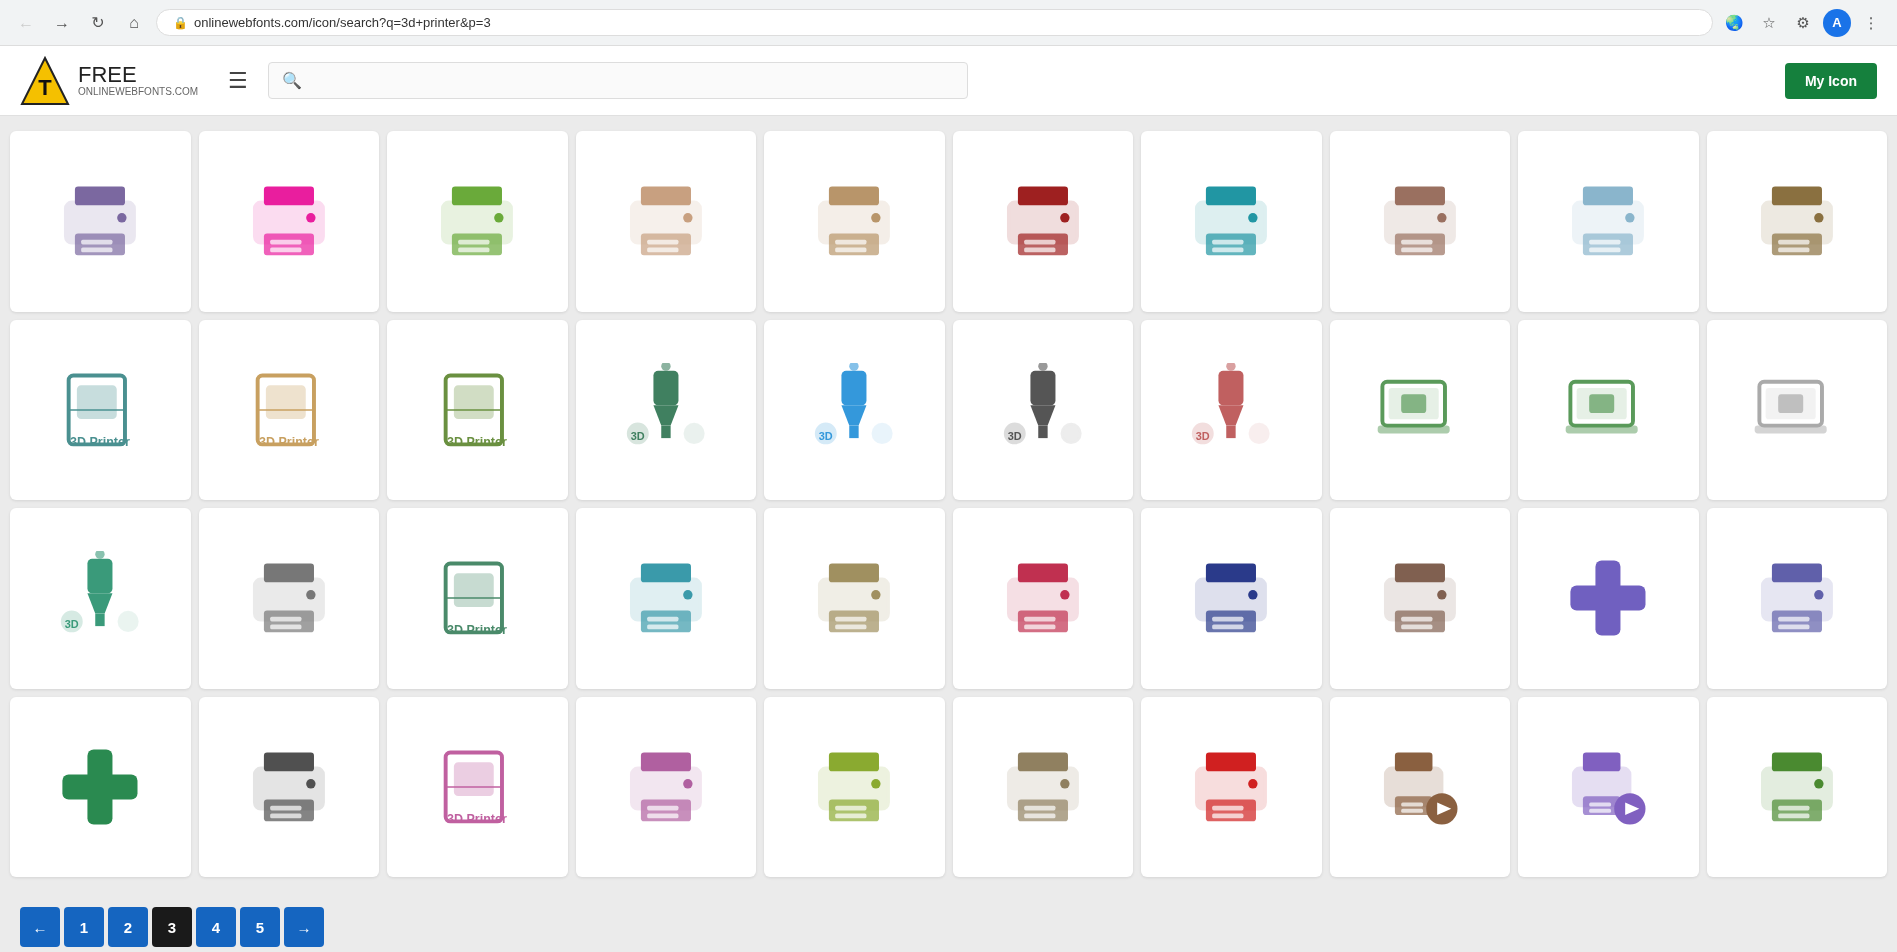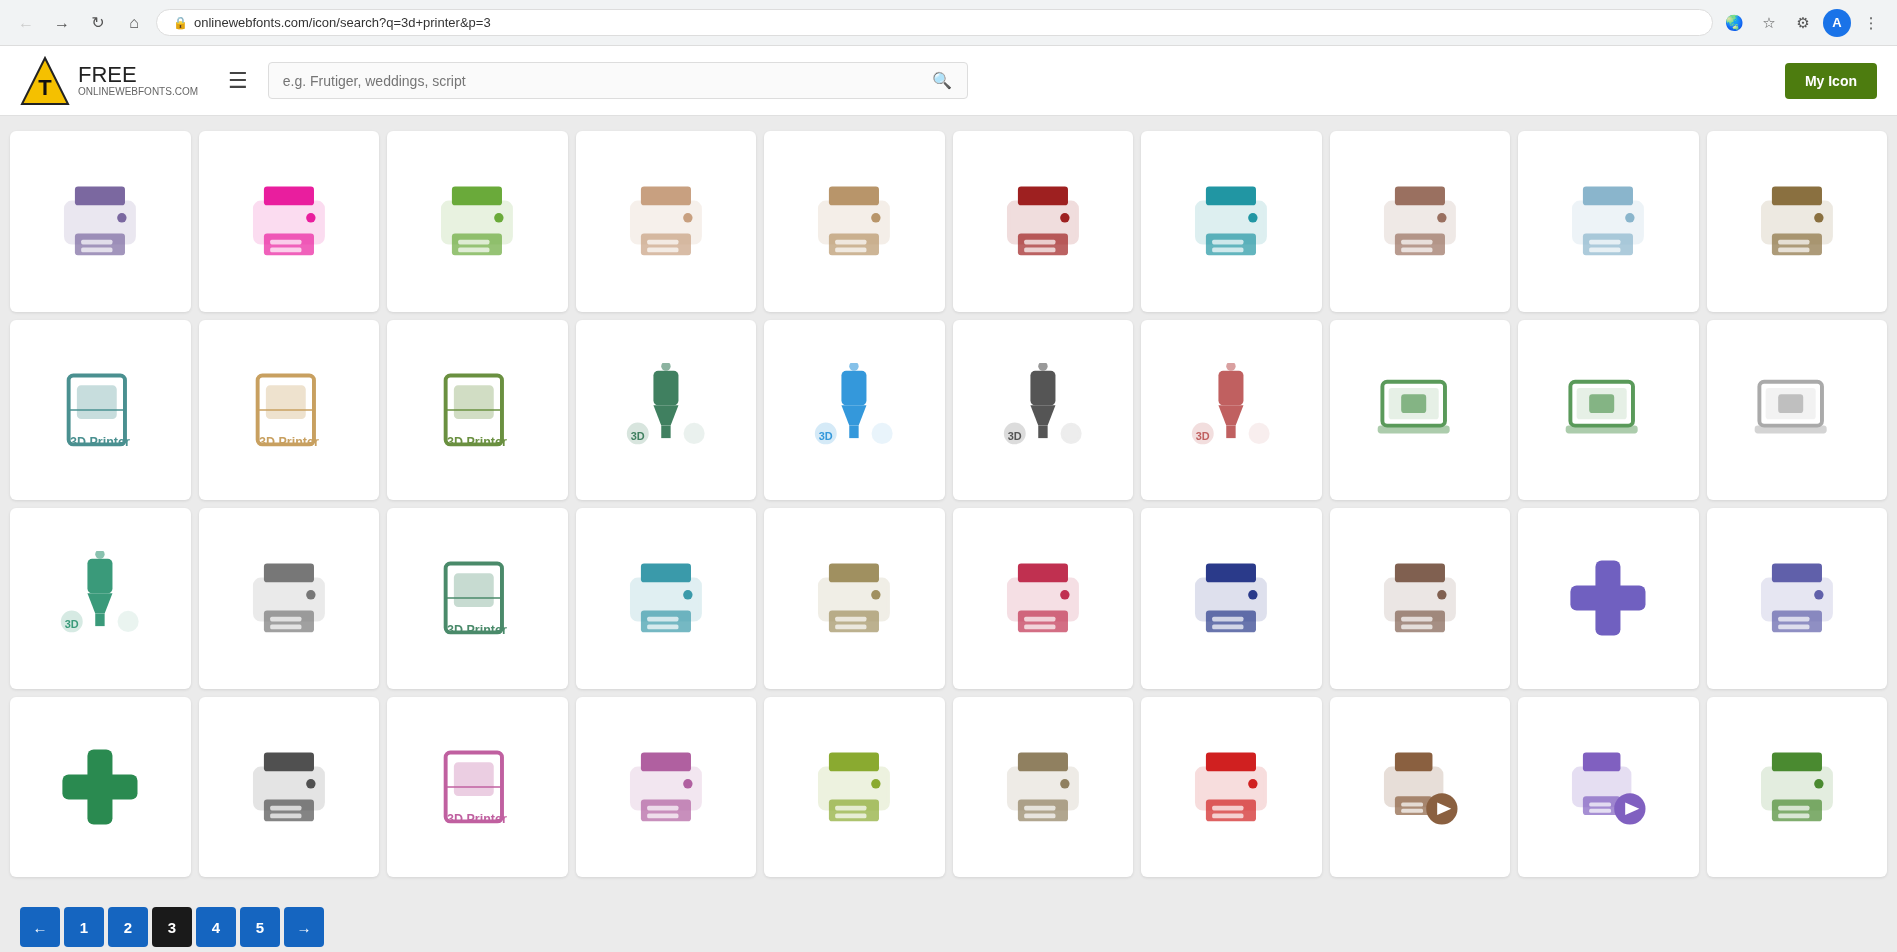--- a/index.html
+++ b/index.html
@@ -90,21 +90,21 @@
       padding: 8px 14px;
       background: #fafafa;
       max-width: 700px;
     }
     .search-bar input {
       border: none; background: transparent; outline: none;
       font-size: 14px; color: #aaa; flex: 1;
     }
     .search-icon { color: #888; font-size: 16px; }
     .my-icon-btn {
-      background: #4d7c0f;
+      background: #15803d;
       color: white;
       border: none;
       padding: 10px 20px;
       border-radius: 4px;
       font-size: 14px;
       font-weight: bold;
       cursor: pointer;
       margin-left: auto;
     }
 
@@ -196,21 +196,20 @@
         <text x="50%" y="78%" text-anchor="middle" font-size="22" font-weight="bold" fill="#111" font-family="Arial">T</text>
       </svg>
     </div>
     <div>
       <div class="logo-text">FREE</div>
       <div class="logo-sub">ONLINEWEBFONTS.COM</div>
     </div>
   </div>
   <div class="hamburger">☰</div>
   <div class="search-bar">
-    <input type="text" placeholder="e.g. Frutiger, weddings, script" style="">
     <span class="search-icon">🔍</span>
   </div>
   <button class="my-icon-btn">My Icon</button>
 </div>
 
 <div class="main-content">
   <div class="icon-grid" id="icon-grid">
   <div class="icon-card">
         <svg viewBox="0 0 60 60" xmlns="http://www.w3.org/2000/svg">
     <rect x="8" y="18" width="44" height="26" rx="4" fill="#7b68a0" opacity="0.15" stroke="#7b68a0" stroke-width="2"></rect>

